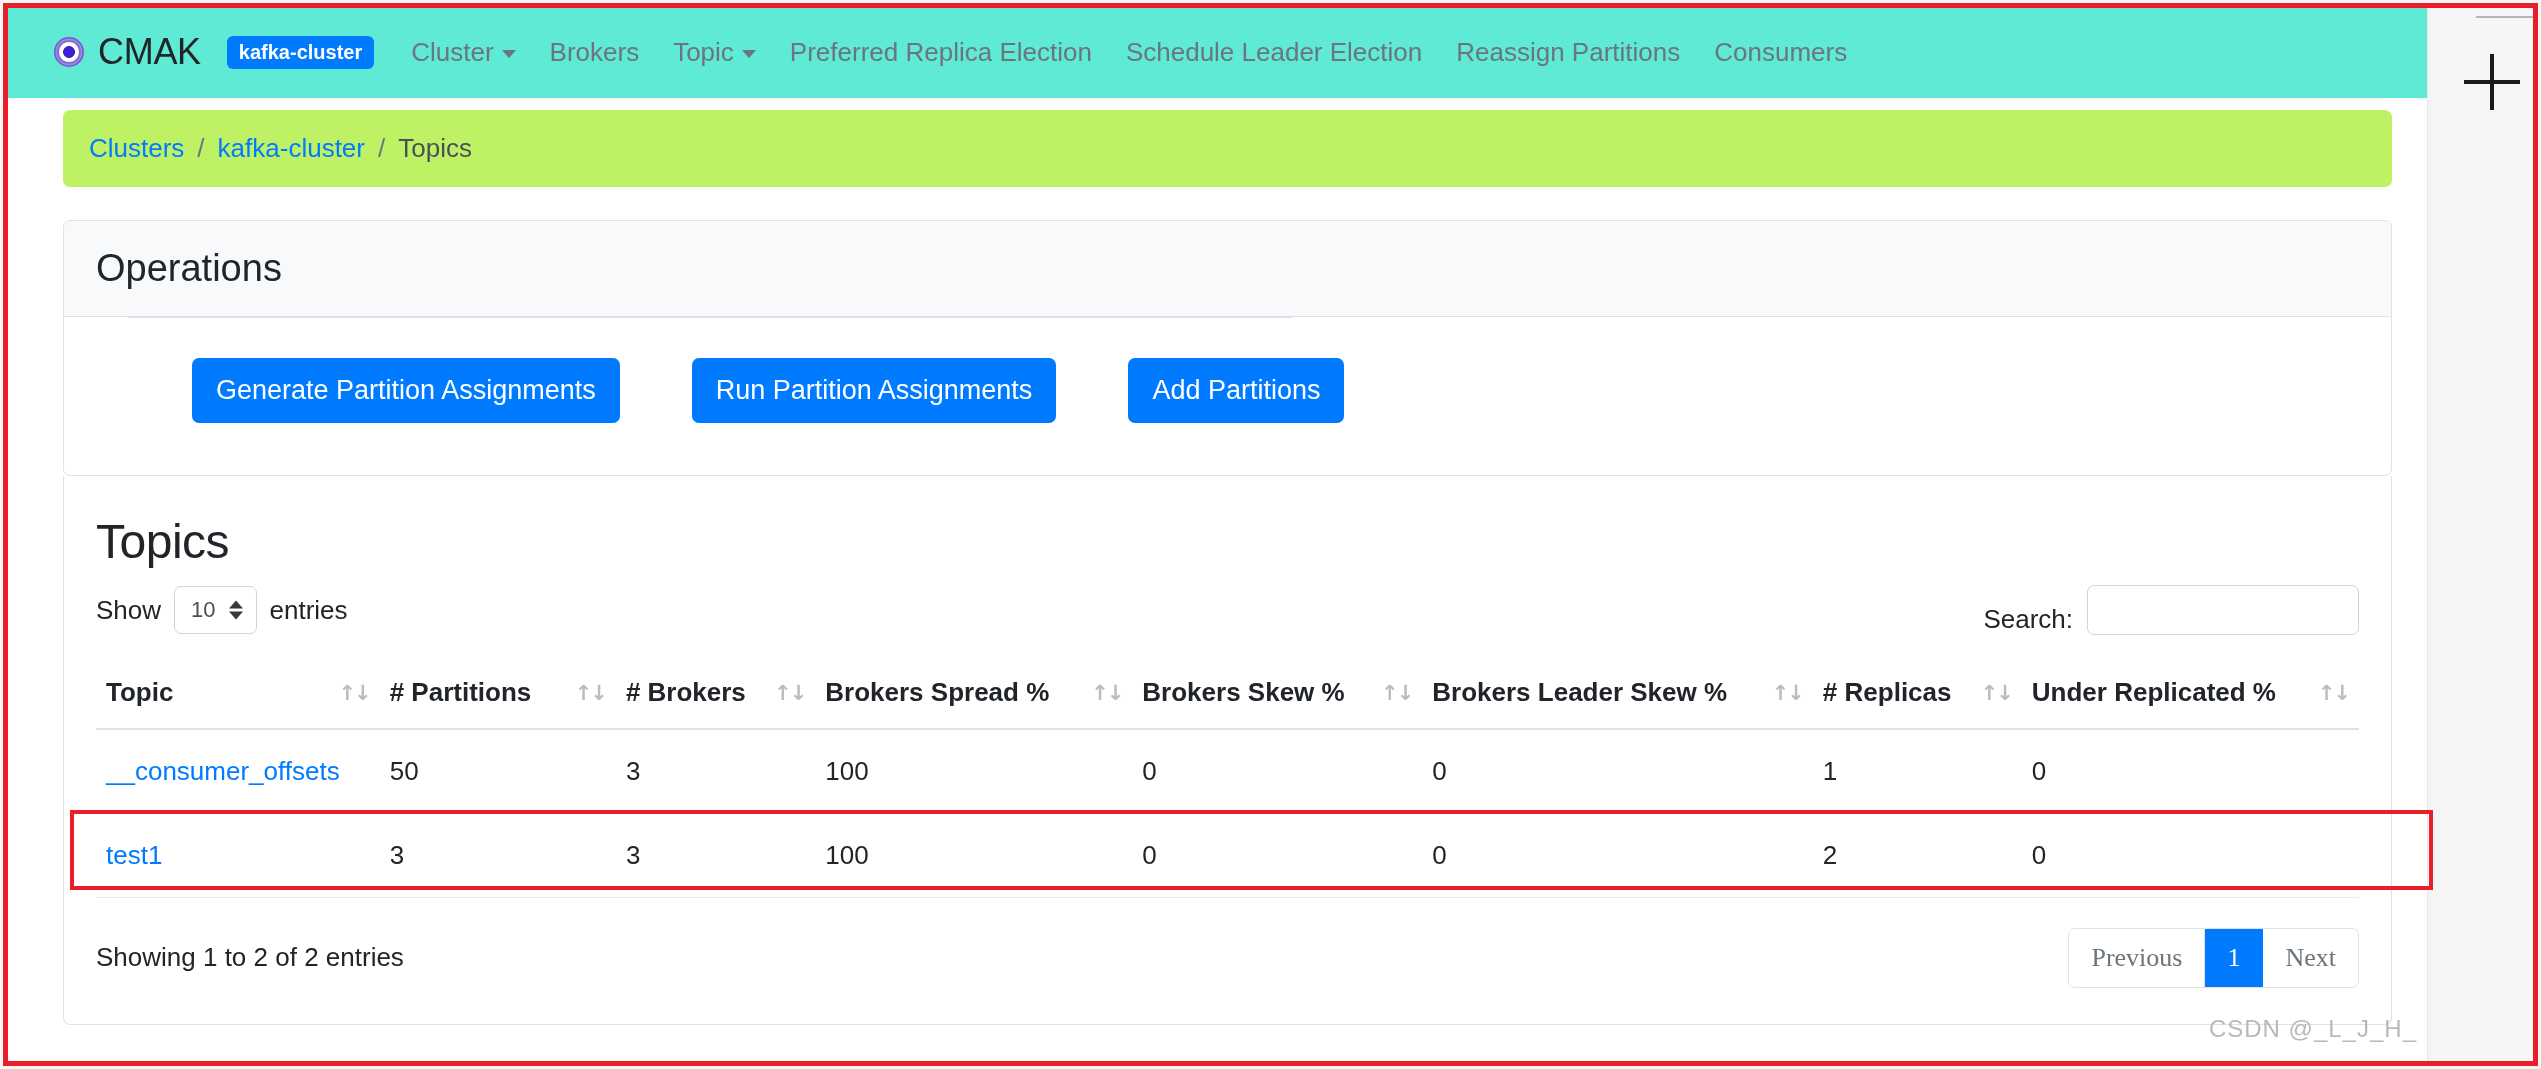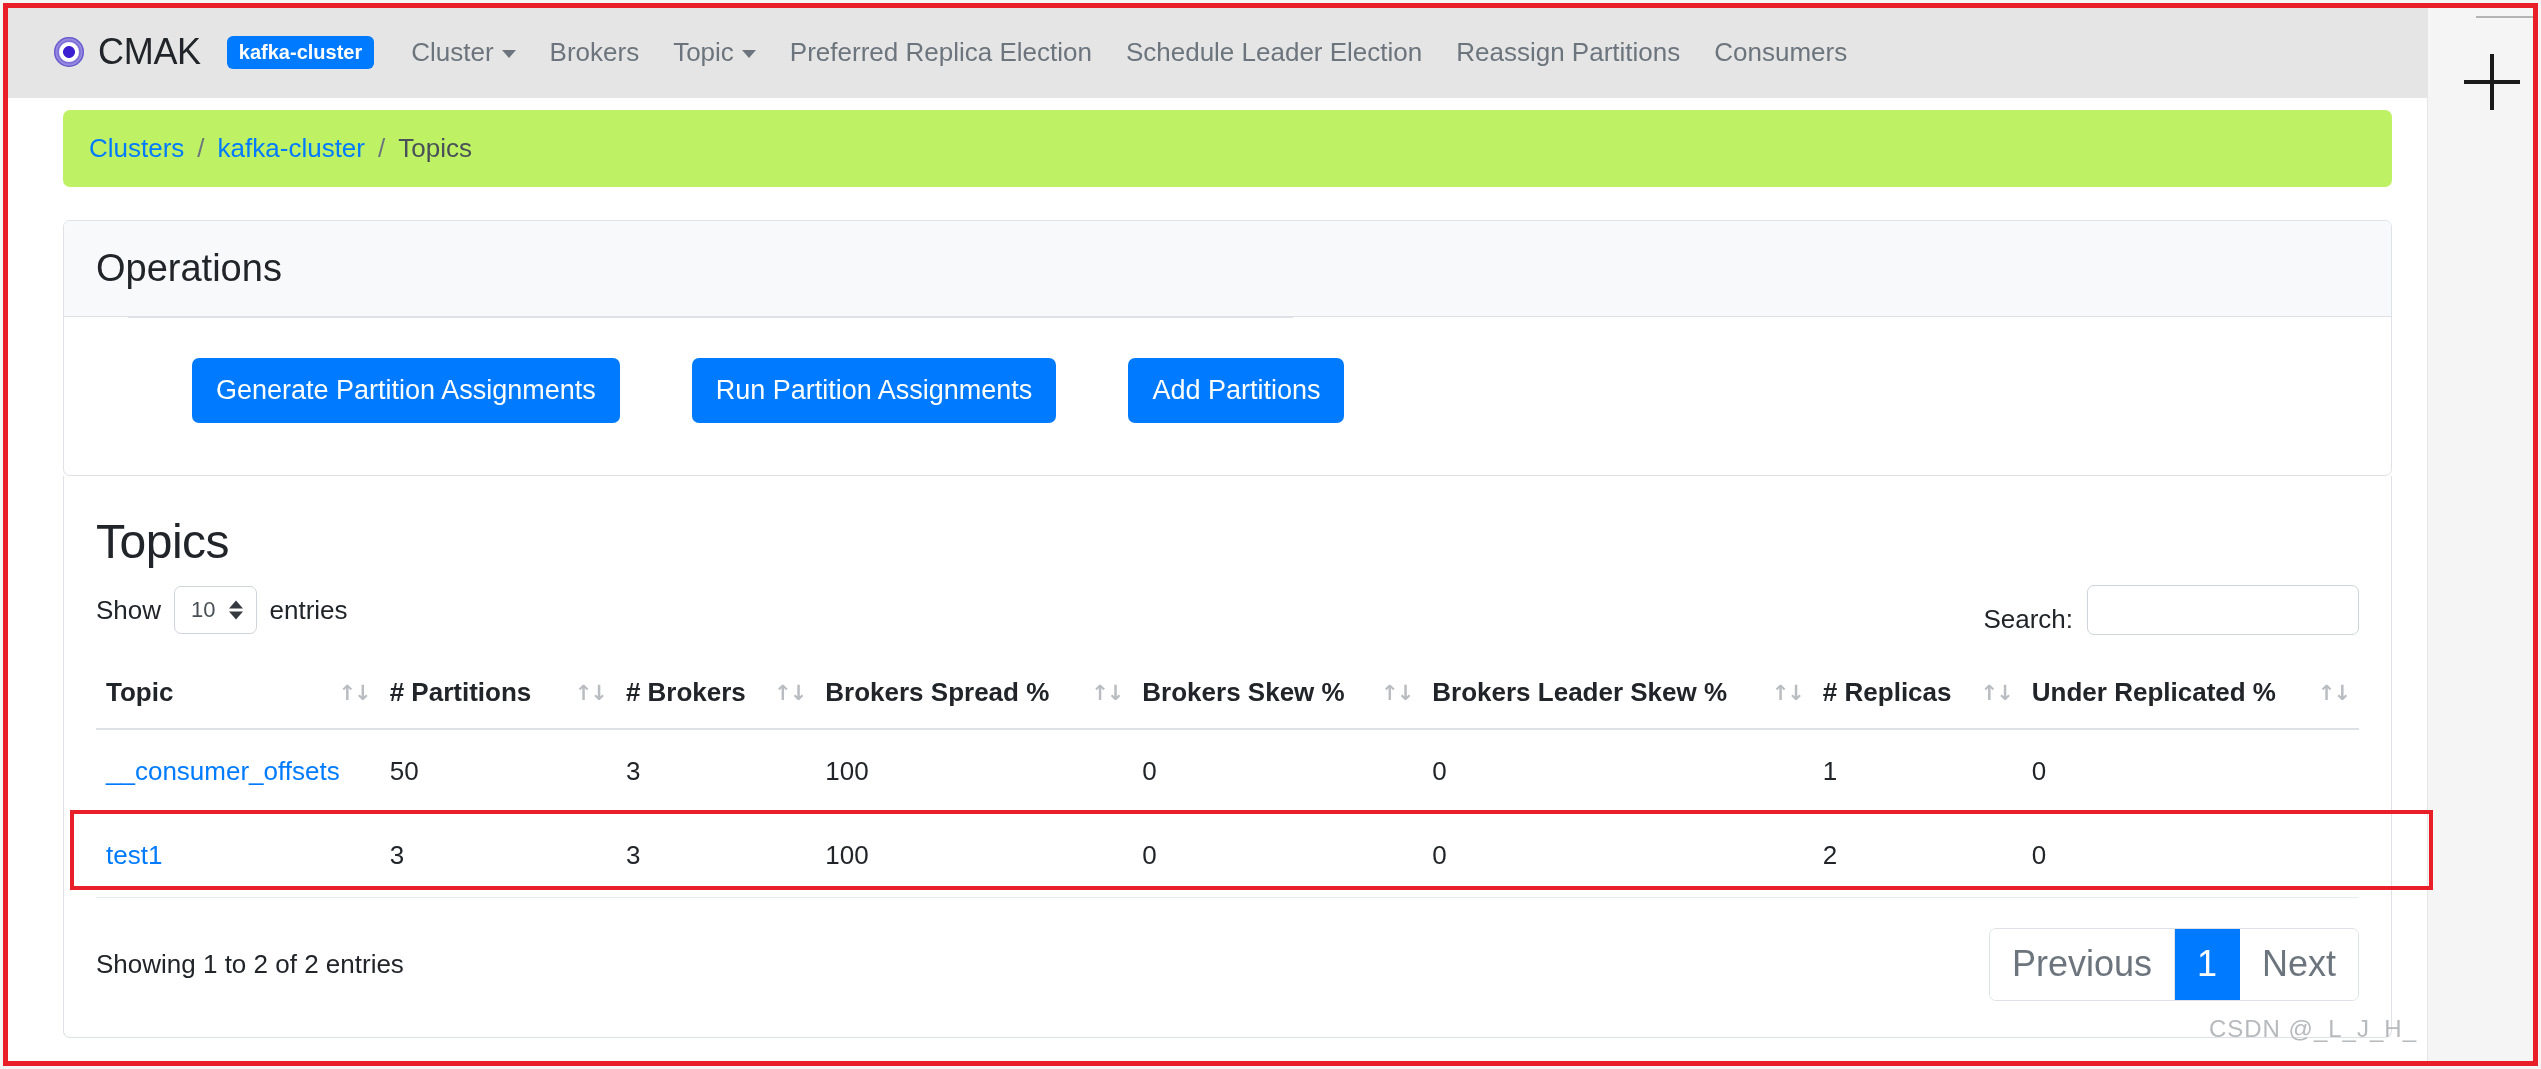--- a/index.html
+++ b/index.html
@@ -36,21 +36,21 @@
     pointer-events: none;
     z-index: 60;
   }
 
   
   .navbar {
     display: flex;
     align-items: center;
     height: 92px;
     padding: 0 40px 0 48px;
-    background: #e5e5e5;
+    background: #5eead4;
   }
   .brand {
     display: flex;
     align-items: center;
     gap: 14px;
     margin-right: 26px;
   }
   .brand-icon {
     width: 30px; height: 30px;
     border-radius: 50%;
@@ -306,26 +306,27 @@
   }
   .dt-info { font-size: 26px; color: #212529; }
   .pagination {
     display: flex;
     border: 1px solid #dee2e6;
     border-radius: 7px;
     overflow: hidden;
   }
   .page-btn {
     padding: 12px 22px;
-    font-size: 36px;
+    font-size: 26px;
     color: #6c757d;
     background: #ffffff;
     border-right: 1px solid #dee2e6;
     cursor: pointer;
     line-height: 1.3;
+    font-family: Liberation Serif, serif;
   }
   .page-btn:last-child { border-right: none; }
   .page-btn.active {
     background: #007bff;
     color: #ffffff;
     border-right-color: #007bff;
   }
 
   
   .annot-row {

